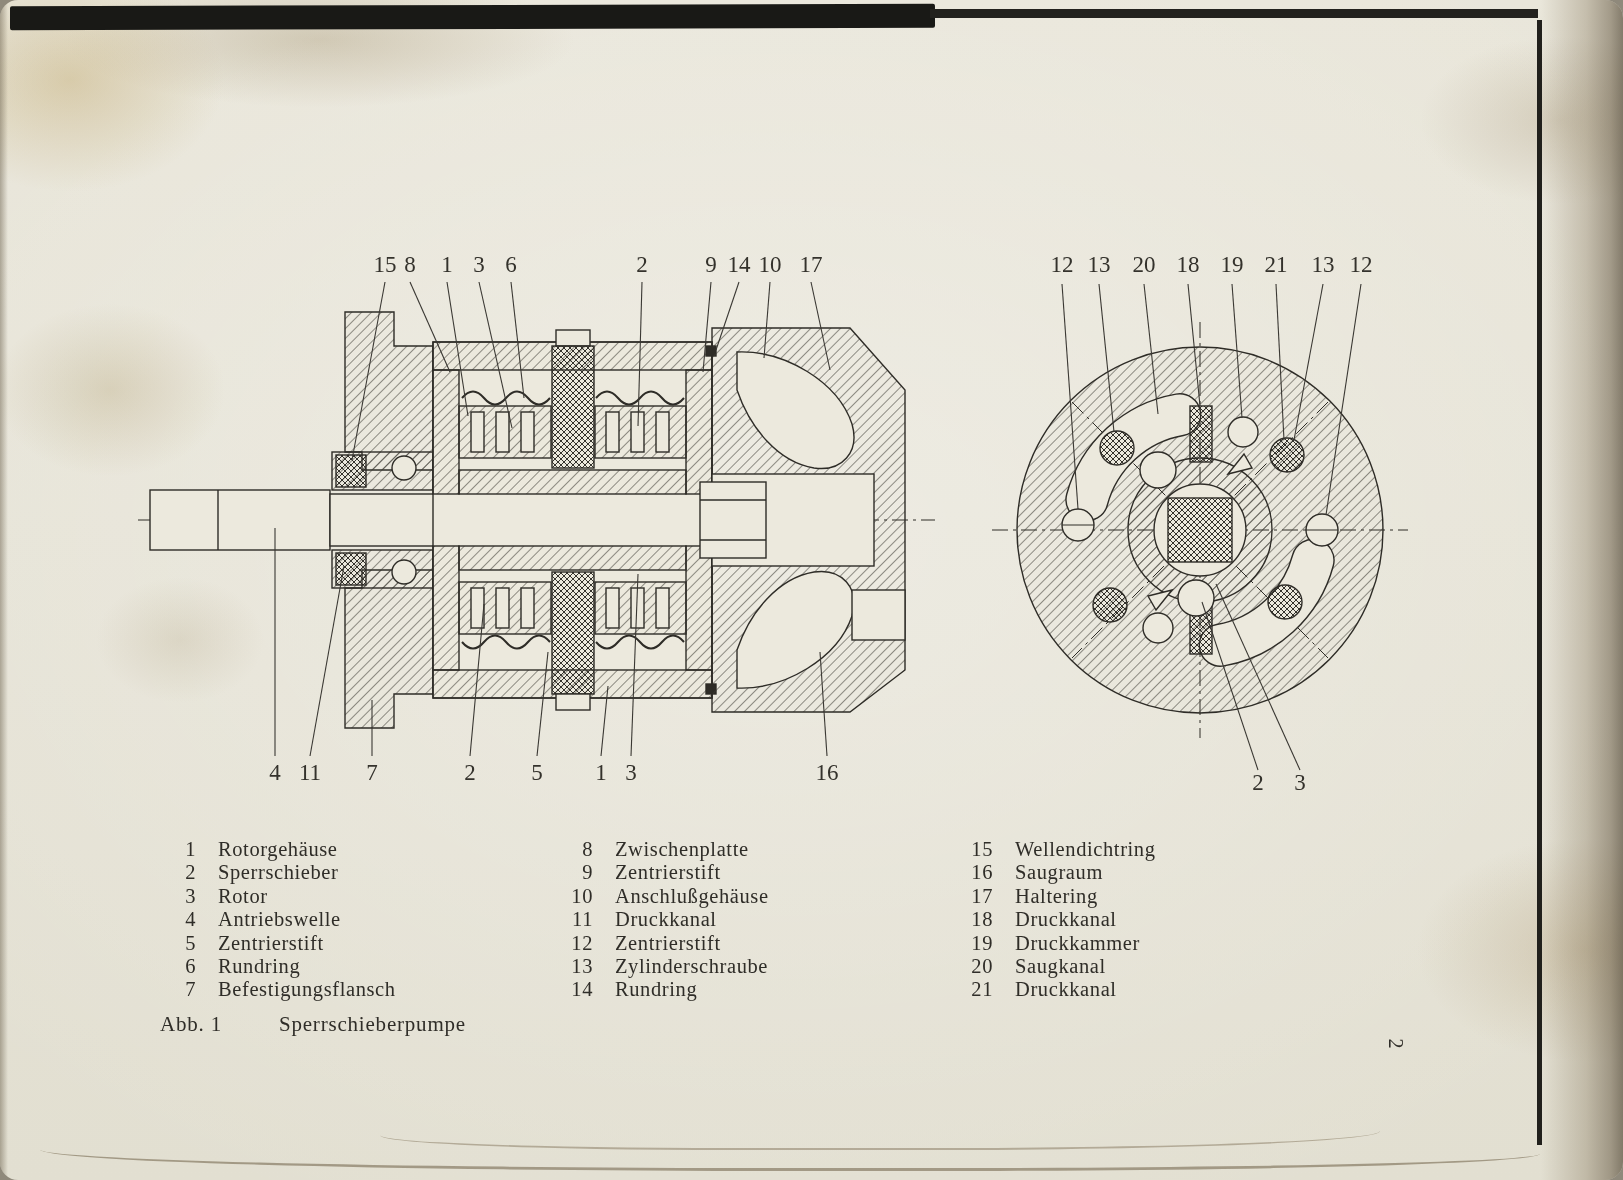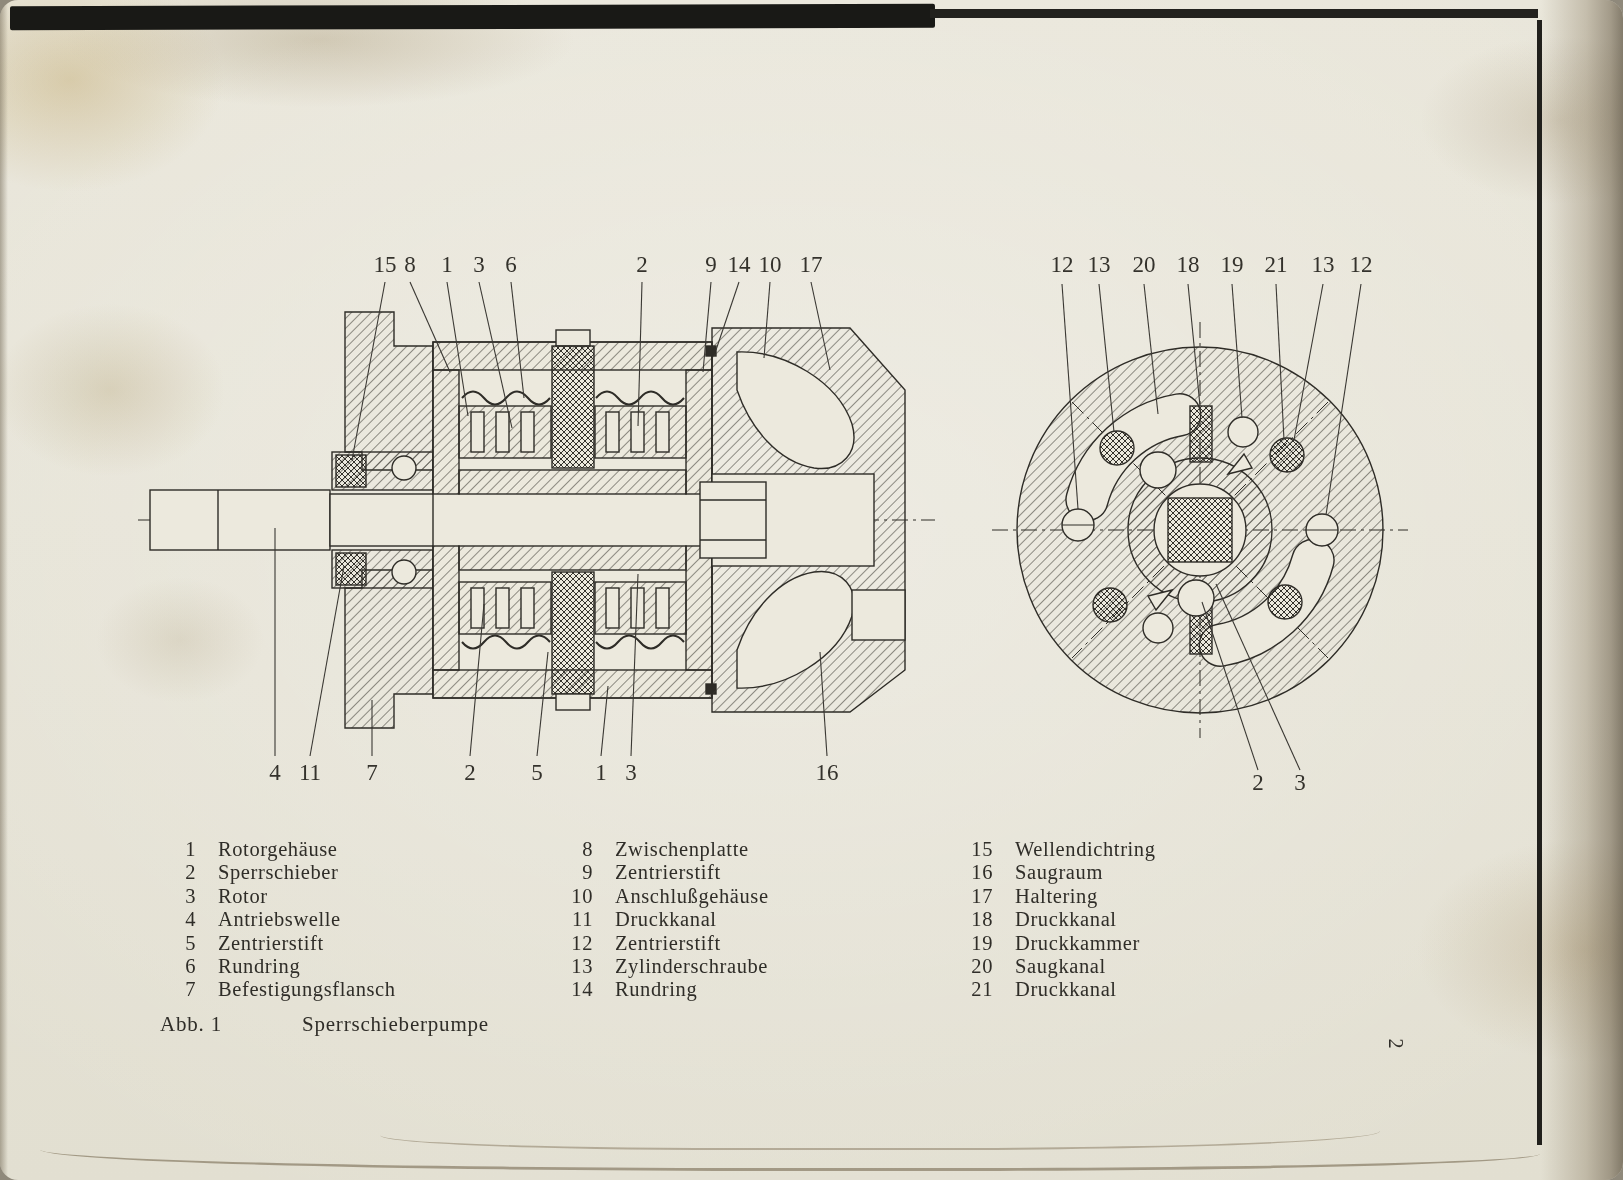--- a/index.html
+++ b/index.html
@@ -29,21 +29,21 @@
   .curl-2{position:absolute;left:40px;top:1128px;width:1500px;height:40px;border-bottom:3px solid rgba(110,95,70,.55);border-radius:0 0 40% 50%;}
   .diagram-svg{position:absolute;left:0;top:0;}
   .callouts text{font-family:"Liberation Serif", serif;font-size:23px;fill:#34322c;text-anchor:middle;}
   .legend{position:absolute;top:838px;font-size:20.5px;letter-spacing:.6px;line-height:23.4px;}
   .legend-col1{left:168px;}
   .legend-col2{left:565px;}
   .legend-col3{left:965px;}
   .lrow{display:flex;}
   .lnum{width:28px;text-align:right;margin-right:22px;}
   .caption{position:absolute;left:160px;top:1012px;font-size:21px;letter-spacing:.8px;}
-  .cap-title{margin-left:80px;}
+  .cap-title{margin-left:57px;}
   .pagenum{position:absolute;left:1390px;top:1032px;font-size:20px;transform:rotate(90deg);}
 </style>
 </head>
 <body>
 
 <div class="page">
 
   <div class="scan-bar-a"></div>
   <div class="scan-bar-b"></div>
   <div class="scan-line-right"></div>

